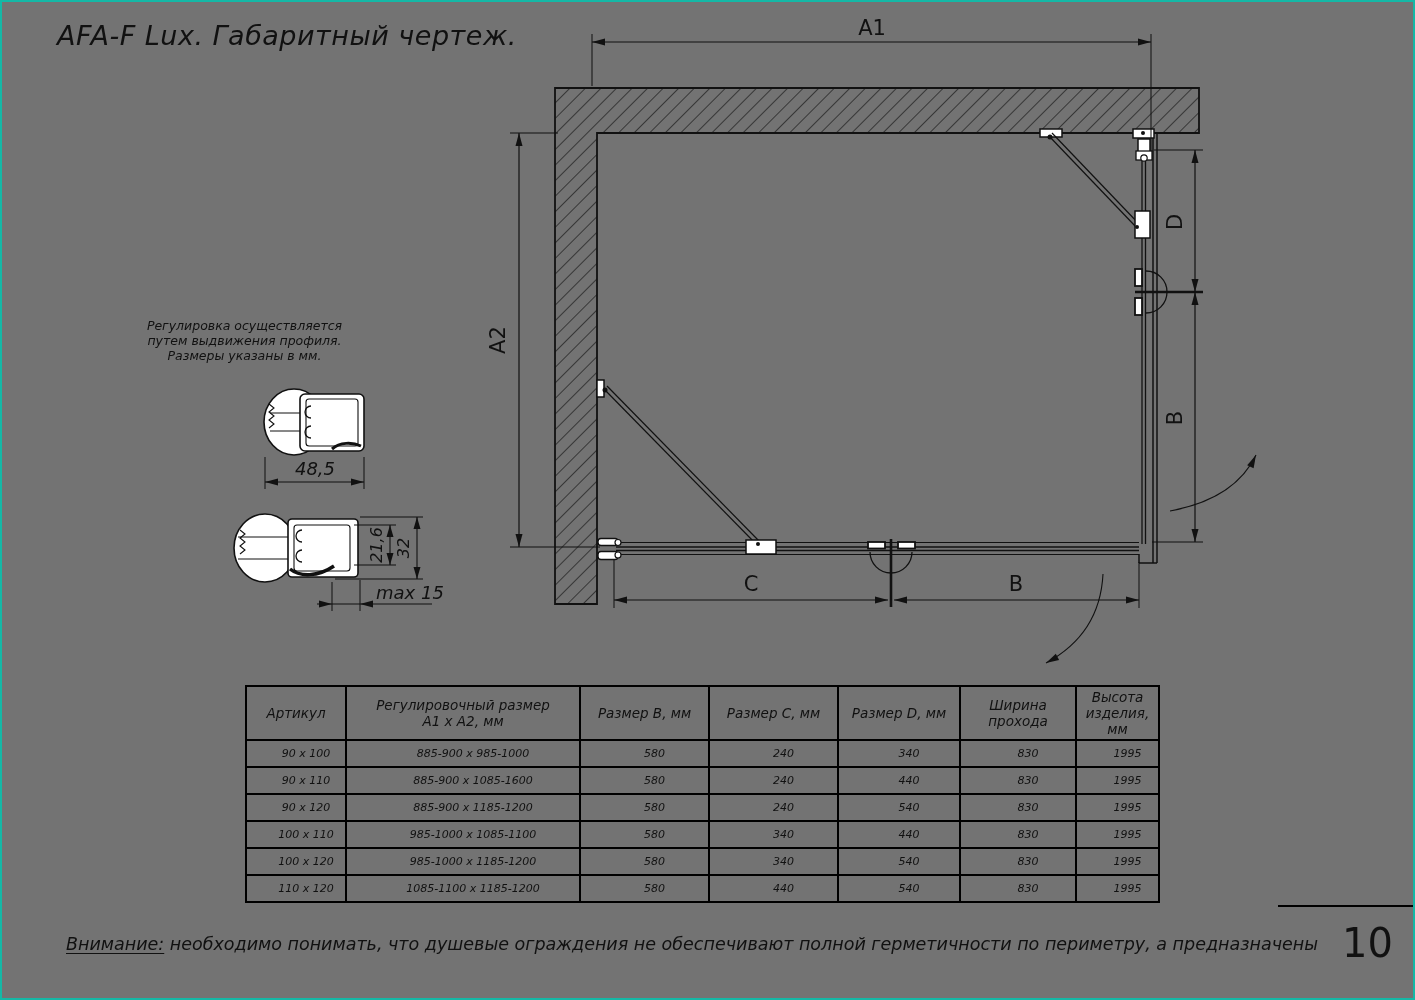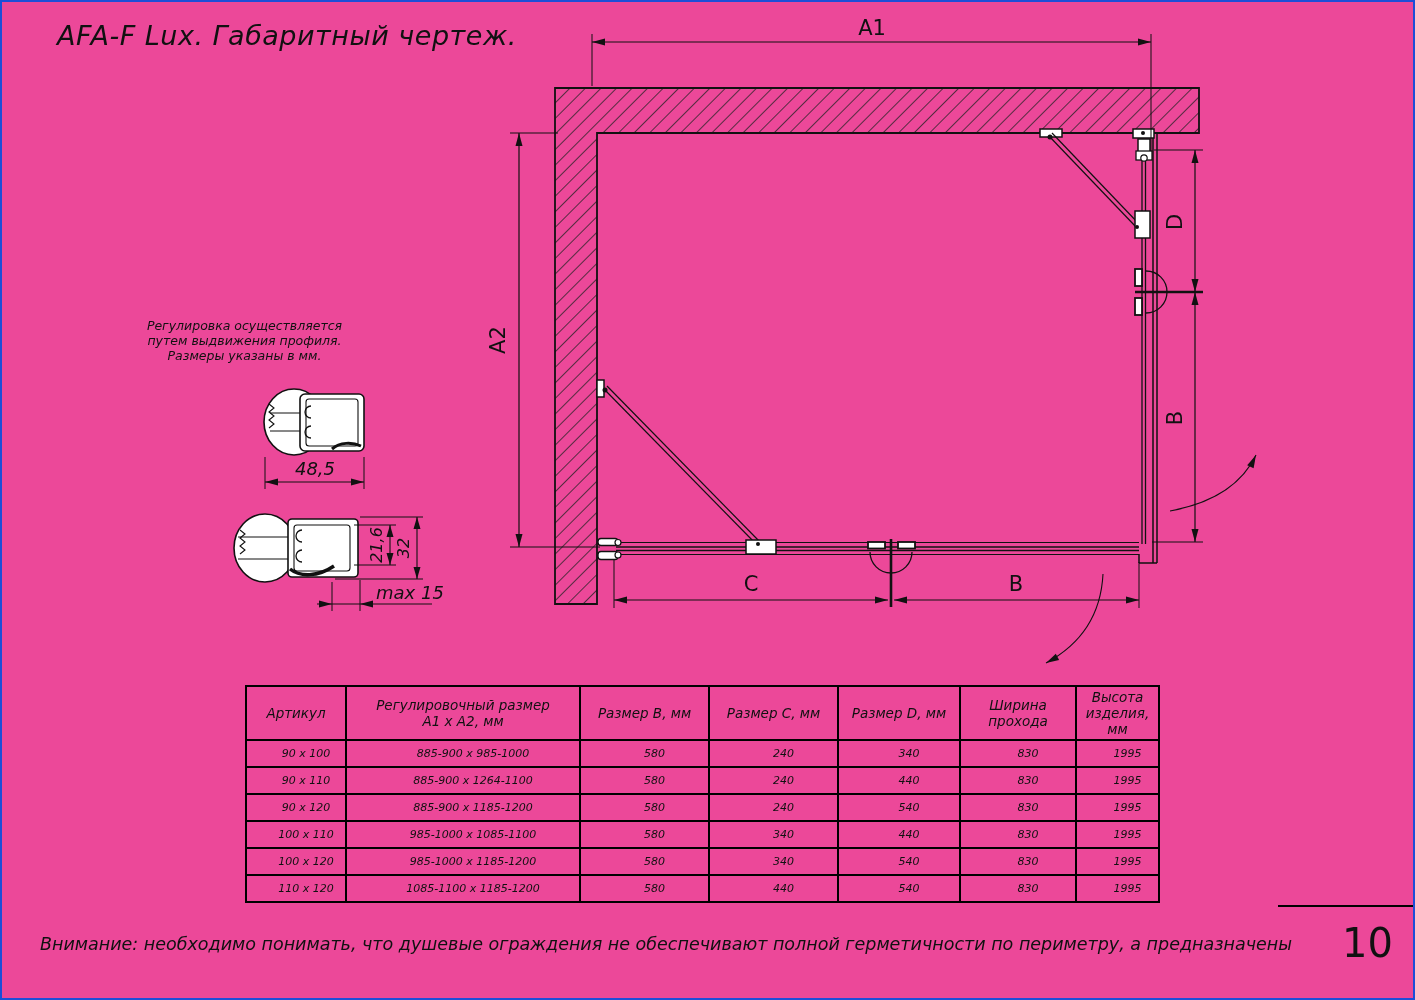--- a/index.html
+++ b/index.html
@@ -1,18 +1,18 @@
 <!DOCTYPE html>
 <html><head>
 <meta charset="utf-8">
 <style>
   html,body{margin:0;padding:0;background:#e8e8e8;}
   .page{
-    position:relative;width:1415px;height:1000px;background:#ec4899;
-    border:2px solid #1d4ed8;box-sizing:border-box;overflow:hidden;
+    position:relative;width:1415px;height:1000px;background:#737373;
+    border:2px solid #14b8a6;box-sizing:border-box;overflow:hidden;
     font-family:"DejaVu Sans","Liberation Sans",sans-serif;color:#111;
   }
   .title{
     position:absolute;left:55px;top:18px;margin:0;
     font-size:27px;font-style:italic;font-weight:normal;letter-spacing:.5px;
   }
   .note{
     position:absolute;left:120px;top:316px;width:245px;
     font-size:12.5px;font-style:italic;line-height:15px;text-align:center;
   }
@@ -27,21 +27,21 @@
     border:2px solid #000;text-align:center;vertical-align:middle;
     font-style:italic;font-weight:normal;padding:0;white-space:pre-line;
   }
   .size-table th{height:52px;font-size:13.5px;line-height:16px;border-bottom-width:2.5px;}
   .size-table td{height:25px;font-size:11px;padding-left:20px;}
   .size-table,.size-table tr:first-child th{border-top-width:2.5px;}
   .warning{
     position:absolute;left:38px;top:929px;font-size:17.5px;font-style:italic;
     line-height:26px;white-space:nowrap;
   }
-  .warning .u{text-underline-offset:3px;}
+  .warning .u{text-decoration:underline;text-underline-offset:3px;margin-left:26px;}
   .footer-line{position:absolute;left:1276px;right:0;top:903px;border-top:2px solid #000;height:0;}
   .page-number{
     position:absolute;right:20px;top:918px;font-size:40px;font-style:normal;
   }
 </style>
 </head>
 <body>
 
 <div class="page">
 
@@ -264,21 +264,21 @@
         <td>90 x 100</td>
         <td>885-900 x 985-1000</td>
         <td>580</td>
         <td>240</td>
         <td>340</td>
         <td>830</td>
         <td>1995</td>
       </tr>
       <tr>
         <td>90 x 110</td>
-        <td>885-900 x 1264-1100</td>
+        <td>885-900 x 1085-1600</td>
         <td>580</td>
         <td>240</td>
         <td>440</td>
         <td>830</td>
         <td>1995</td>
       </tr>
       <tr>
         <td>90 x 120</td>
         <td>885-900 x 1185-1200</td>
         <td>580</td>

